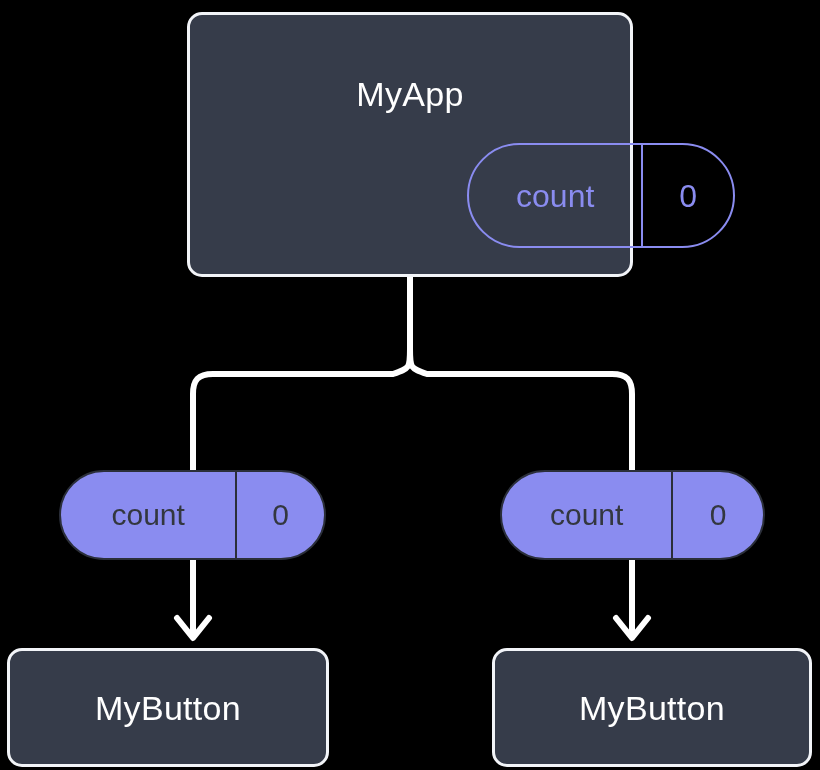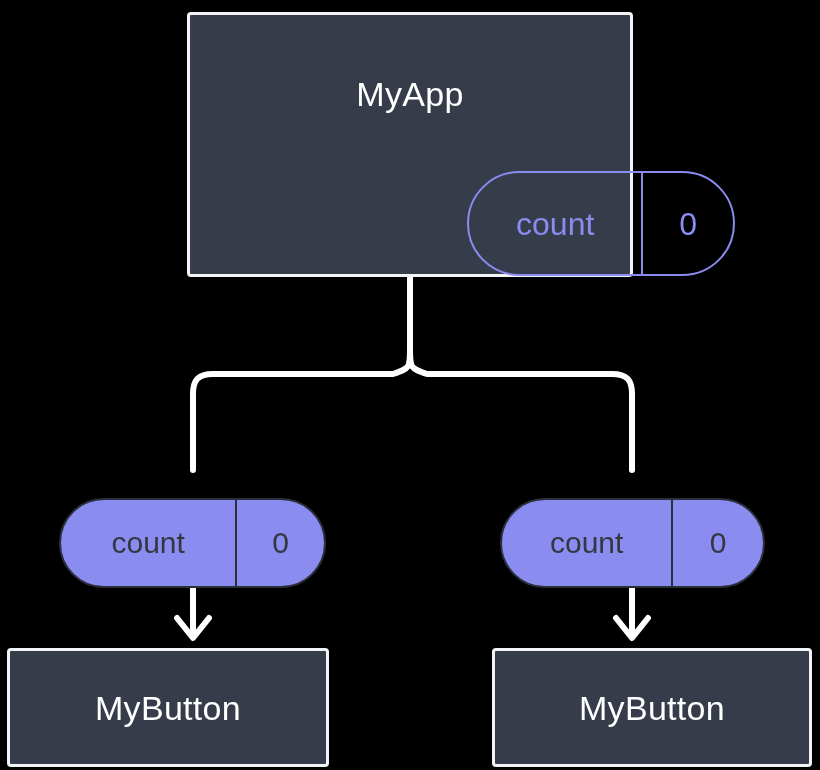--- a/index.html
+++ b/index.html
@@ -30,21 +30,21 @@
     height: 770px;
     pointer-events: none;
   }
 
   
   .comp-box {
     position: absolute;
     box-sizing: border-box;
     background: #363c4a;
     border: 3px solid #f2f4f8;
-    border-radius: 4px;
+    border-radius: 15px;
     display: flex;
     align-items: center;
     justify-content: center;
   }
   .comp-title {
     color: #ffffff;
     font-size: 34px;
     font-weight: 400;
     letter-spacing: 0.3px;
     line-height: 1;
@@ -80,21 +80,20 @@
   }
 
   
   .pill {
     position: absolute;
     box-sizing: border-box;
     display: flex;
     align-items: stretch;
     border-radius: 999px;
     overflow: hidden;
-    margin-top: 28px;
   }
   .pill-key, .pill-val {
     display: flex;
     align-items: center;
     justify-content: center;
     box-sizing: border-box;
     line-height: 1;
   }
 
   .pill-outline {

